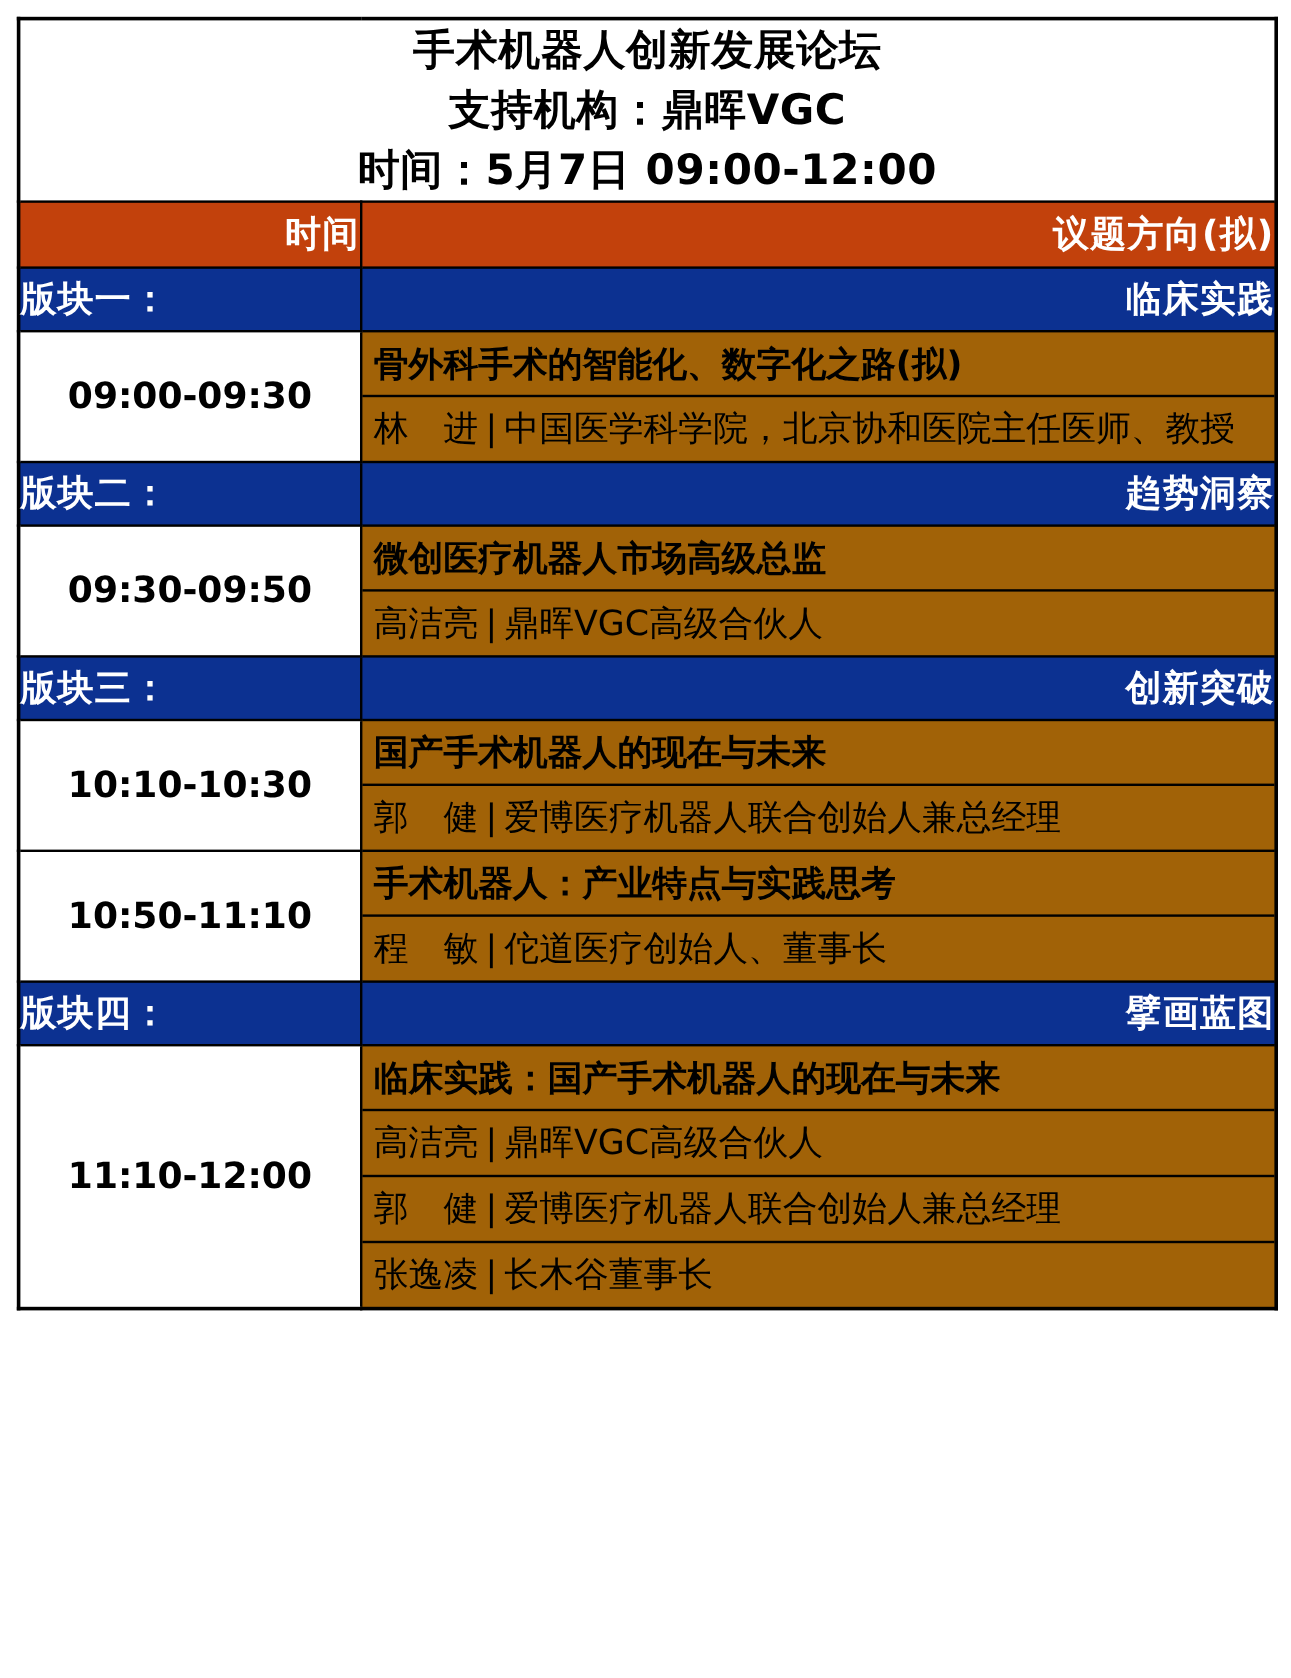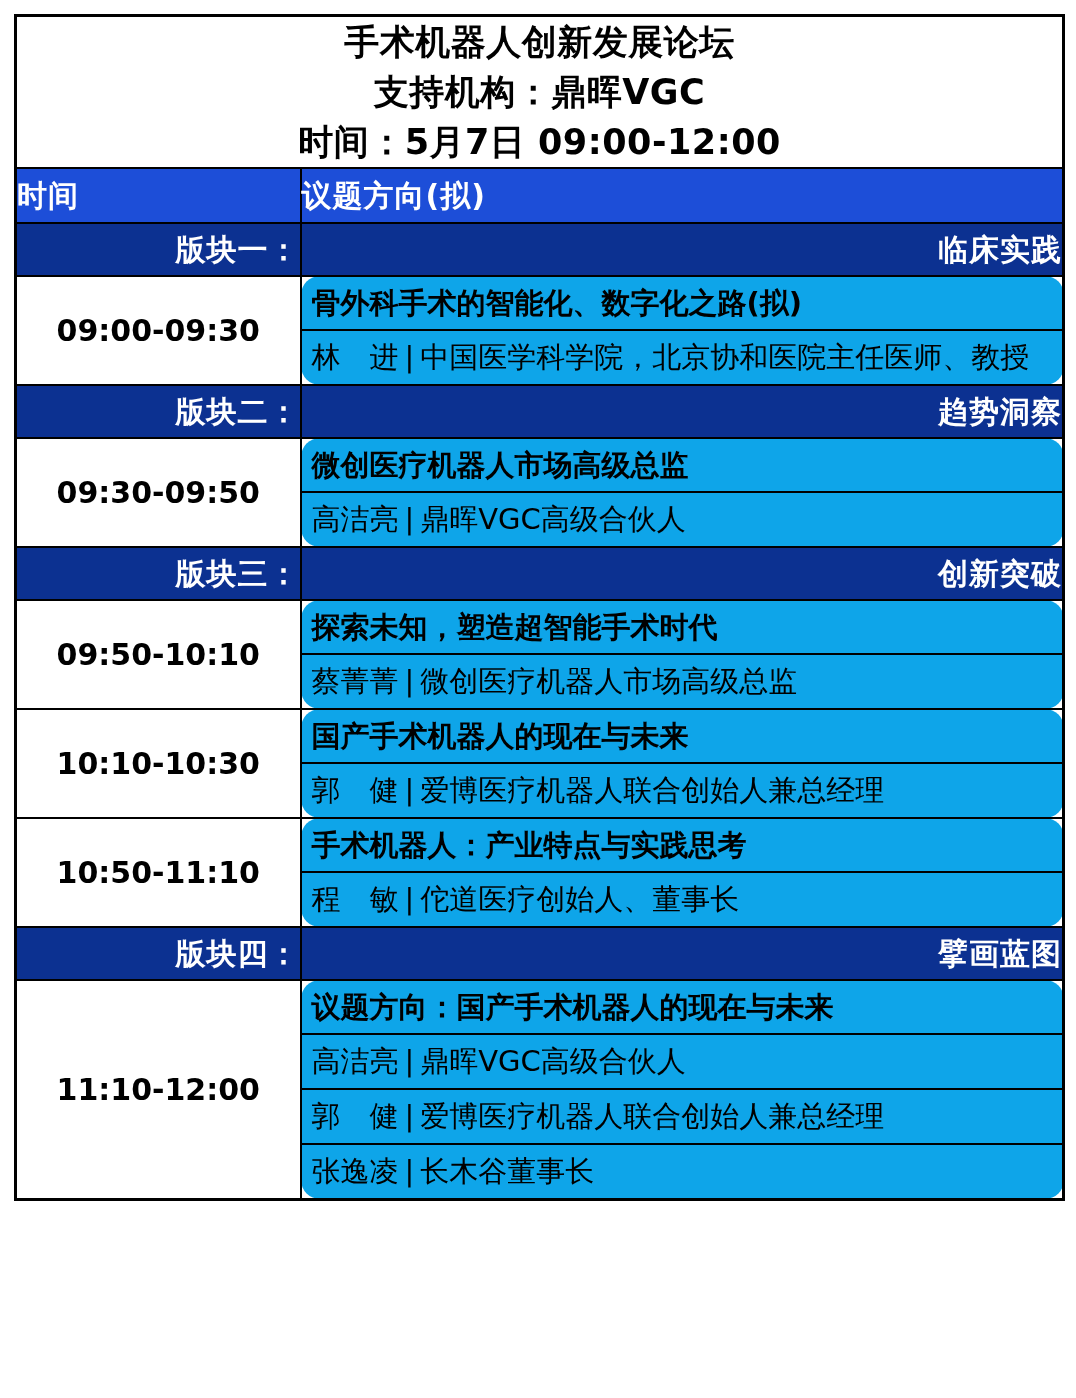--- a/index.html
+++ b/index.html
@@ -50,34 +50,34 @@
     font-weight: bold;
     font-size: 35px;
     line-height: 1.43;
     letter-spacing: 0.5px;
     color: #000000;
     white-space: nowrap;
   }
 
   
   .hdr {
-    background: #1d4ed8;
+    background: #c2410c;
     color: #ffffff;
-    text-align: left;
+    text-align: right;
     font-weight: bold;
     font-size: 30px;
     letter-spacing: 1px;
     height: 53px;
     line-height: 53px;
     white-space: nowrap;
   }
   .sect-label {
     background: #0c3191;
     color: #ffffff;
-    text-align: right;
+    text-align: left;
     font-weight: bold;
     font-size: 30px;
     letter-spacing: 1px;
     height: 51px;
     line-height: 51px;
     white-space: nowrap;
   }
   .sect-name {
     background: #0c3191;
     color: #ffffff;
@@ -95,21 +95,21 @@
     text-align: center;
     font-weight: bold;
     font-size: 30px;
     letter-spacing: 0px;
     color: #000000;
     background: #ffffff;
     white-space: nowrap;
   }
 
   
-  .topic-cell { padding: 0; background: #0ea5e9; border-radius: 19px; }
+  .topic-cell { padding: 0; background: #a16207; }
 
   .topic-stack { display: block; }
 
   .topic-title {
     font-weight: bold;
     font-size: 29px;
     line-height: 1.45;
     padding: 5px 6px 5px 10px;
     border-bottom: 2px solid #000000;
     color: #000000;
@@ -175,29 +175,20 @@
               <div class="topic-title">微创医疗机器人市场高级总监</div>
               <div class="speaker"><span>高洁亮</span><span class="sep">|</span><span>鼎晖VGC高级合伙人</span></div>
             </div>
           </td>
         </tr>
         <tr>
           <td class="sect-label">版块三：</td>
           <td class="sect-name">创新突破</td>
         </tr>
         <tr>
-          <td class="time-cell">09:50-10:10</td>
-          <td class="topic-cell">
-            <div class="topic-stack">
-              <div class="topic-title">探索未知，塑造超智能手术时代</div>
-              <div class="speaker"><span>蔡菁菁</span><span class="sep">|</span><span>微创医疗机器人市场高级总监</span></div>
-            </div>
-          </td>
-        </tr>
-        <tr>
           <td class="time-cell">10:10-10:30</td>
           <td class="topic-cell">
             <div class="topic-stack">
               <div class="topic-title">国产手术机器人的现在与未来</div>
               <div class="speaker"><span>郭　健</span><span class="sep">|</span><span>爱博医疗机器人联合创始人兼总经理</span></div>
             </div>
           </td>
         </tr>
         <tr>
           <td class="time-cell">10:50-11:10</td>
@@ -209,21 +200,21 @@
           </td>
         </tr>
         <tr>
           <td class="sect-label">版块四：</td>
           <td class="sect-name">擘画蓝图</td>
         </tr>
         <tr>
           <td class="time-cell">11:10-12:00</td>
           <td class="topic-cell">
             <div class="topic-stack">
-              <div class="topic-title">议题方向：国产手术机器人的现在与未来</div>
+              <div class="topic-title">临床实践：国产手术机器人的现在与未来</div>
               <div class="speaker"><span>高洁亮</span><span class="sep">|</span><span>鼎晖VGC高级合伙人</span></div>
               <div class="speaker"><span>郭　健</span><span class="sep">|</span><span>爱博医疗机器人联合创始人兼总经理</span></div>
               <div class="speaker"><span>张逸凌</span><span class="sep">|</span><span>长木谷董事长</span></div>
             </div>
           </td>
         </tr>
       </tbody>
   </table>
 </div>
 

